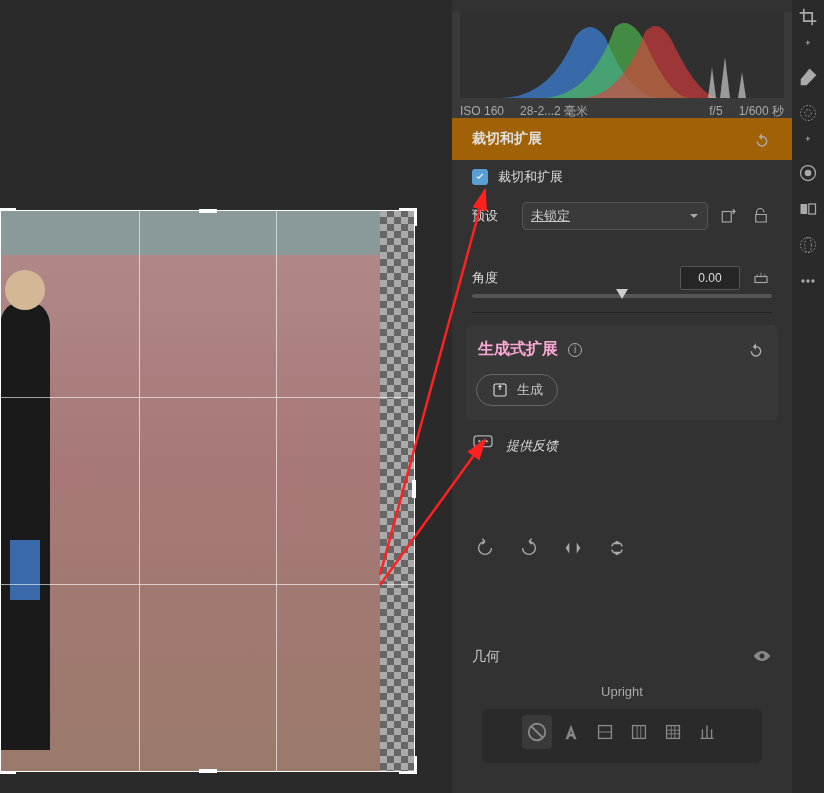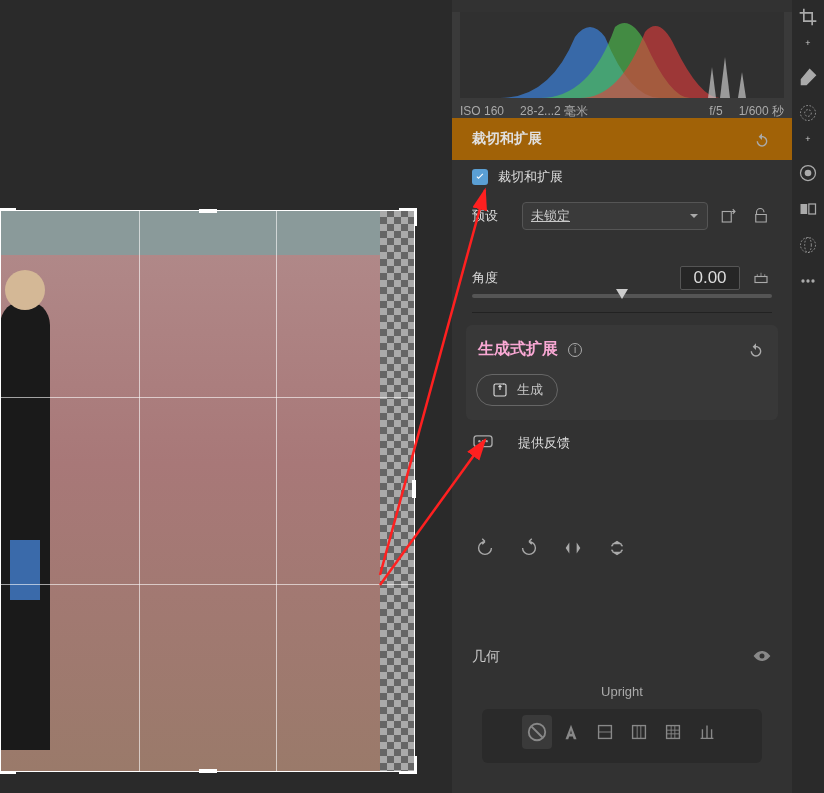--- a/index.html
+++ b/index.html
@@ -47,34 +47,34 @@
 
 .preset-row { display: flex; align-items: center; padding: 8px 20px; gap: 10px; }
 .preset-label { width: 40px; }
 .select-box { flex: 1; height: 28px; background: #3a3a3a; border: 1px solid #555; border-radius: 4px; display: flex; align-items: center; justify-content: space-between; padding: 0 8px; cursor: pointer; text-decoration: underline; }
 .select-box svg { width: 10px; height: 10px; fill: #aaa; }
 .icon-btn { width: 22px; height: 22px; display: flex; align-items: center; justify-content: center; cursor: pointer; }
 .icon-btn svg { width: 18px; height: 18px; fill: #aaa; }
 
 .angle-row { display: flex; align-items: center; padding: 8px 20px 2px; gap: 10px; }
 .angle-row .label { flex: 1; }
-.num-input { width: 60px; height: 24px; background: #262626; border: 1px solid #555; color: #ddd; text-align: center; font-size: 17px; border-radius: 2px; }
+.num-input { width: 60px; height: 24px; background: #262626; border: 1px solid #555; color: #ddd; text-align: center; font-size: 12px; border-radius: 2px; }
 .slider-row { padding: 0 20px 14px; position: relative; }
 .slider-track { height: 4px; background: #555; border-radius: 2px; position: relative; margin-top: 2px; }
 .slider-thumb { position: absolute; top: -5px; left: 48%; width: 0; height: 0; border-left: 6px solid transparent; border-right: 6px solid transparent; border-top: 10px solid #ccc; cursor: pointer; }
 
 .gen-panel { margin: 0 14px; background: #383838; border-radius: 6px; padding: 14px 8px; }
 .gen-hdr { display: flex; align-items: center; gap: 10px; padding: 0 4px 14px; }
 .gen-hdr .title { font-size: 16px; font-weight: bold; color: #f9a8d4; }
 .info-icn { width: 14px; height: 14px; border: 1.5px solid #aaa; border-radius: 50%; font-size: 10px; text-align: center; line-height: 12px; color: #aaa; cursor: pointer; }
 .gen-hdr .reset-icn { margin-left: auto; }
 .gen-btn { display: inline-flex; align-items: center; gap: 8px; padding: 6px 14px; border: 1px solid #666; border-radius: 16px; cursor: pointer; margin-left: 2px; }
 .gen-btn svg { width: 18px; height: 18px; fill: #ddd; }
 
-.feedback-row { display: flex; align-items: flex-start; gap: 24px; padding: 14px 20px; }
+.feedback-row { display: flex; align-items: flex-end; gap: 12px; padding: 14px 20px; font-style: italic; }
 .feedback-icn svg { width: 22px; height: 18px; fill: #aaa; }
 
 .rotate-panel { position: absolute; left: 0; top: 525px; width: 340px; padding: 0 0 16px; }
 .rotate-btns { display: flex; gap: 18px; padding: 10px 20px; }
 .rot-btn { width: 26px; height: 26px; display: flex; align-items: center; justify-content: center; cursor: pointer; }
 .rot-btn svg { width: 22px; height: 22px; fill: none; stroke: #aaa; stroke-width: 1.5; }
 
 .geo-panel { position: absolute; left: 0; top: 636px; width: 340px; }
 .geo-hdr { display: flex; align-items: center; padding: 12px 20px; }
 .geo-hdr .title { font-size: 14px; font-weight: normal; flex: 1; }

